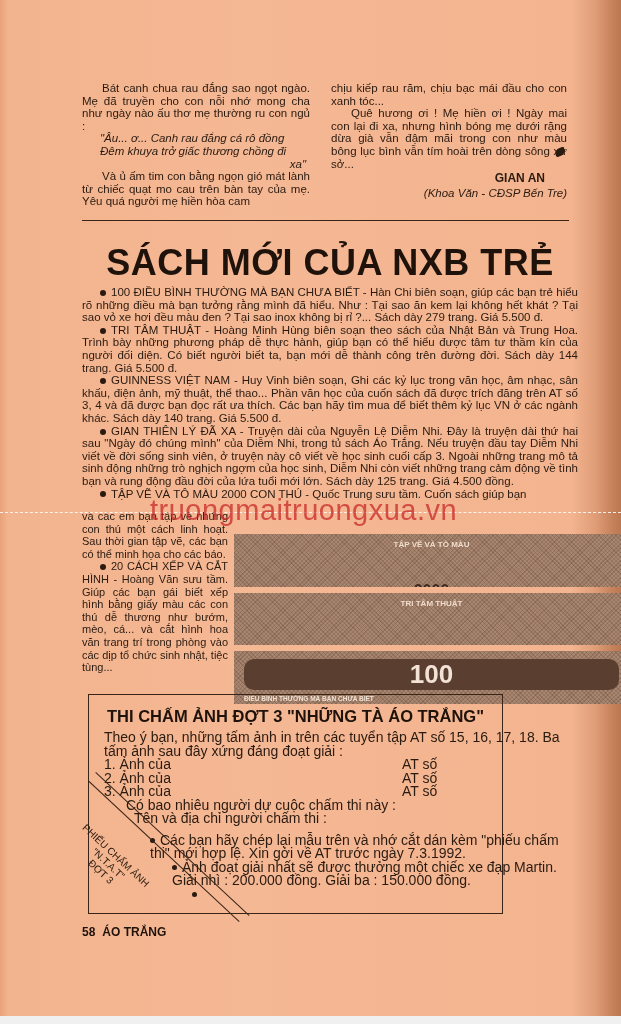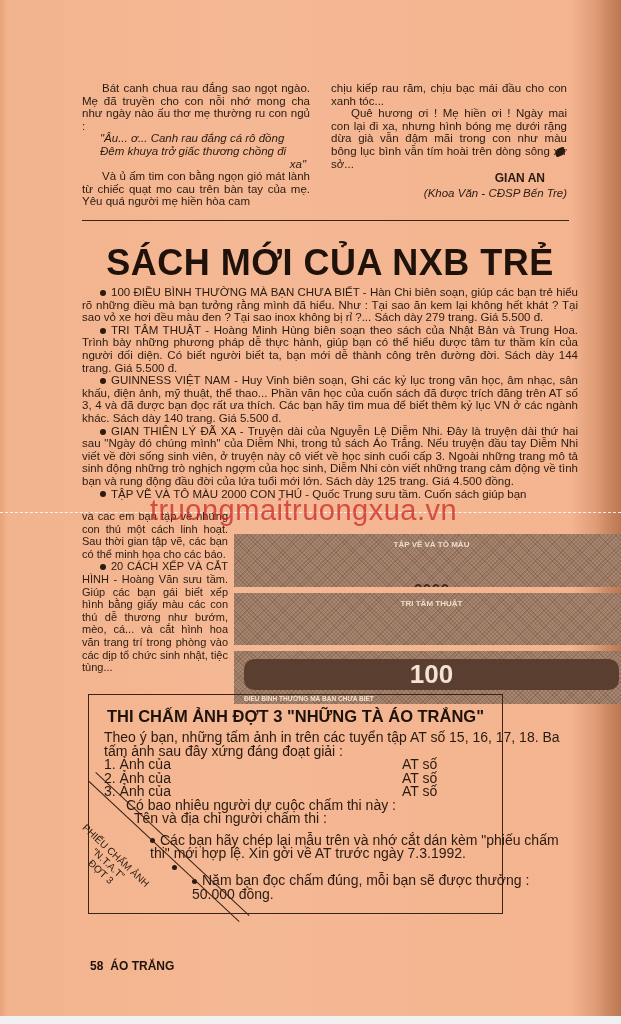--- a/index.html
+++ b/index.html
@@ -66,21 +66,21 @@
   .row .l { width: 298px; }
   .cut {
     position: absolute; left: 88px; top: 772px; width: 200px; height: 150px; overflow: hidden; pointer-events: none;
   }
   .cut-line { position: absolute; left: 8px; top: 0; width: 210px; border-top: 1px solid #3a2418; transform-origin: 0 0; transform: rotate(43deg); }
   .cut-line2 { position: absolute; left: -2px; top: 6px; width: 210px; border-top: 1px solid #3a2418; transform-origin: 0 0; transform: rotate(43deg); }
   .ticket {
     position: absolute; left: 88px; top: 822px; font-size: 10px; line-height: 11px; text-align: center;
     transform: rotate(43deg); transform-origin: 0 0; color: #2a1a10;
   }
-  .footer { position: absolute; left: 90px; top: 925px; font-weight: bold; font-size: 12px; color: #1e120a; margin-top: 34px; }
+  .footer { position: absolute; left: 82px; top: 925px; font-weight: bold; font-size: 12px; color: #1e120a; }
   .footer span { margin-right: 7px; }
   .leaf { position: absolute; left: 555px; top: 148px; width: 10px; height: 8px; background: #2a1a10; border-radius: 60% 20% 60% 20%; transform: rotate(-20deg); }
 </style>
 </head>
 <body>
 
 <div class="page">
   <div class="spine"></div>
 
   <div class="col" style="left:82px; top:82px; width:228px;">
@@ -149,22 +149,22 @@
           <span class="l">2. Ảnh của</span>
           <span>AT số</span>
         </div>
       <div class="row">
           <span class="l">3. Ảnh của</span>
           <span>AT số</span>
         </div>
       <p style="padding-left:22px;">Có bao nhiêu người dự cuộc chấm thi này :</p>
       <p style="padding-left:30px;">Tên và địa chỉ người chấm thi :</p>
       <p style="padding-left:46px; text-indent:0;margin-top:8px;"><span class="bullet" style="width:5px;height:5px;"></span><span>Các bạn hãy chép lại mẫu trên và nhớ cắt dán kèm "phiếu chấm thi" mới hợp lệ. Xin gởi về AT trước ngày 7.3.1992.</span></p>
-      <p style="padding-left:68px;"><span class="bullet" style="width:5px;height:5px;"></span></p>
-      <p style="padding-left:88px;"><span class="bullet" style="width:5px;height:5px;"></span><span>Năm bạn đọc chấm đúng, mỗi bạn sẽ được thưởng : 50.000 đồng.</span></p>
+      <p style="padding-left:68px;"><span class="bullet" style="width:5px;height:5px;"></span><span>Ảnh đoạt giải nhất sẽ được thưởng một chiếc xe đạp Martin. Giải nhì : 200.000 đồng. Giải ba : 150.000 đồng.</span></p>
+      <p style="padding-left:88px;"><span class="bullet" style="width:5px;height:5px;"></span></p>
     </div>
   </div>
 
   <div class="cut">
     <div class="cut-line"></div>
     <div class="cut-line2"></div>
   </div>
   <div class="ticket">
     <div>PHIẾU CHẤM ẢNH</div>
     <div>"N.T.A.T"</div>

